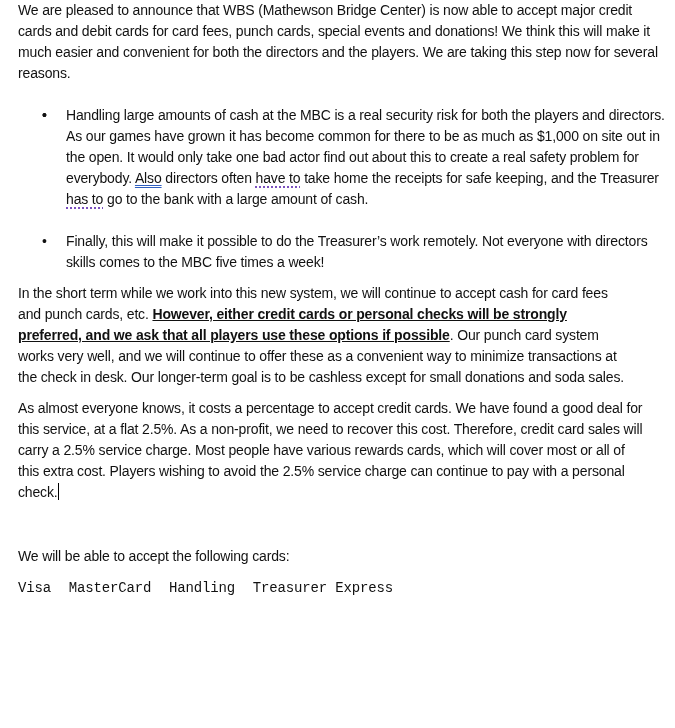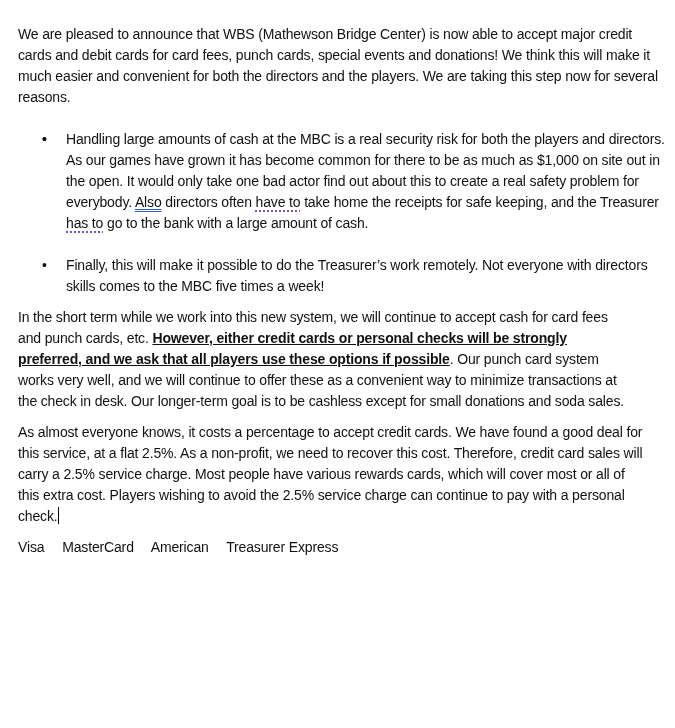--- a/index.html
+++ b/index.html
@@ -8,46 +8,47 @@
   .doc { position:absolute; left:18px; top:0; width:650px; }
   p { margin:0; line-height:21px; letter-spacing:-0.15px; }
   .p1 { padding-top:0; }
   ul { margin:0; padding:0; list-style:none; }
   li { position:relative; padding-left:48px; line-height:21px; letter-spacing:-0.15px; }
   li .bullet { position:absolute; left:24px; top:0; font-size:14px; }
   .strong-u { font-weight:bold; text-decoration:underline; }
   .gram { text-decoration:underline double #2f5fbf; text-underline-offset:2px; }
   .style { text-decoration:underline dotted #7a4fbf; text-underline-offset:3px; text-decoration-thickness:2px;text-align:center; }
   .cursor { display:inline-block; width:1px; height:17px; background:#000; vertical-align:-3px; }
-  .cards span { margin-right:14px; }
+  .cards span { margin-right:14px;font-family:Liberation Mono, monospace; }
 </style>
 </head>
 <body>
 
 <div class="doc">
-  <p class="p1" style="margin-bottom:10px;margin-top:24px;">We are pleased to announce that WBS (Mathewson Bridge Center) is now able to accept major credit cards and debit cards for card fees, punch cards, special events and donations!   We think this will make it much easier and convenient for both the directors and the players.  We are taking this step now for several reasons.</p>
+  <p class="p1" style="margin-bottom:10px;">We are pleased to announce that WBS (Mathewson Bridge Center) is now able to accept major credit cards and debit cards for card fees, punch cards, special events and donations!   We think this will make it much easier and convenient for both the directors and the players.  We are taking this step now for several reasons.</p>
 
   <ul>
     <li style="width:592px;">
       <span class="bullet">•</span>
     </li>
     <li style="margin-top:21px;width:600px;">
       <span class="bullet">•</span>
       <span>Handling large amounts of cash at the MBC is a real security risk for both the players and directors.  As our games have grown it has become common for there to be as much as $1,000 on site out in the open.  It would only take one bad actor find out about this to create a real safety problem for everybody.  </span><span class="gram">Also</span><span> directors often </span><span class="style">have to</span><span> take home the receipts for safe keeping, and the Treasurer </span><span class="style">has to</span><span> go to the bank with a large amount of cash.</span>
     </li>
     <li style="margin-top:21px;width:592px;">
       <span class="bullet">•</span>
       <span>Finally, this will make it possible to do the Treasurer’s work remotely.  Not everyone with directors skills comes to the MBC five times a week!</span>
     </li>
   </ul>
 
   <p style="margin-top:10px;width:610px;"><span>In the short term while we work into this new system, we will continue to accept cash for card fees and punch cards, etc.  </span><span class="strong-u">However, either credit cards or personal checks will be strongly preferred, and we ask that all players use these options if possible</span><span>.  Our punch card system works very well, and we will continue to offer these as a convenient way to minimize transactions at the check in desk.  Our longer-term goal is to be cashless except for small donations and soda sales.</span></p>
 
   <p style="margin-top:10px;width:625px;"><span>As almost everyone knows, it costs a percentage to accept credit cards.  We have found a good deal for this service, at a flat 2.5%.   As a non-profit, we need to recover this cost.   Therefore, credit card sales will carry a 2.5% service charge.   Most people have various rewards cards, which will cover most or all of this extra cost.   Players wishing to avoid the 2.5% service charge can continue to pay with a personal check.</span><span class="cursor"></span></p>
 
+  <p style="margin-top:43px;">We will be able to accept the following cards:</p>
 
   <p class="cards" style="margin-top:10px;">
     <span>Visa</span>
     <span>MasterCard</span>
-    <span>American</span>
+    <span>Handling</span>
     <span>Treasurer Express</span>
   </p>
 </div>
 
 </body></html>

